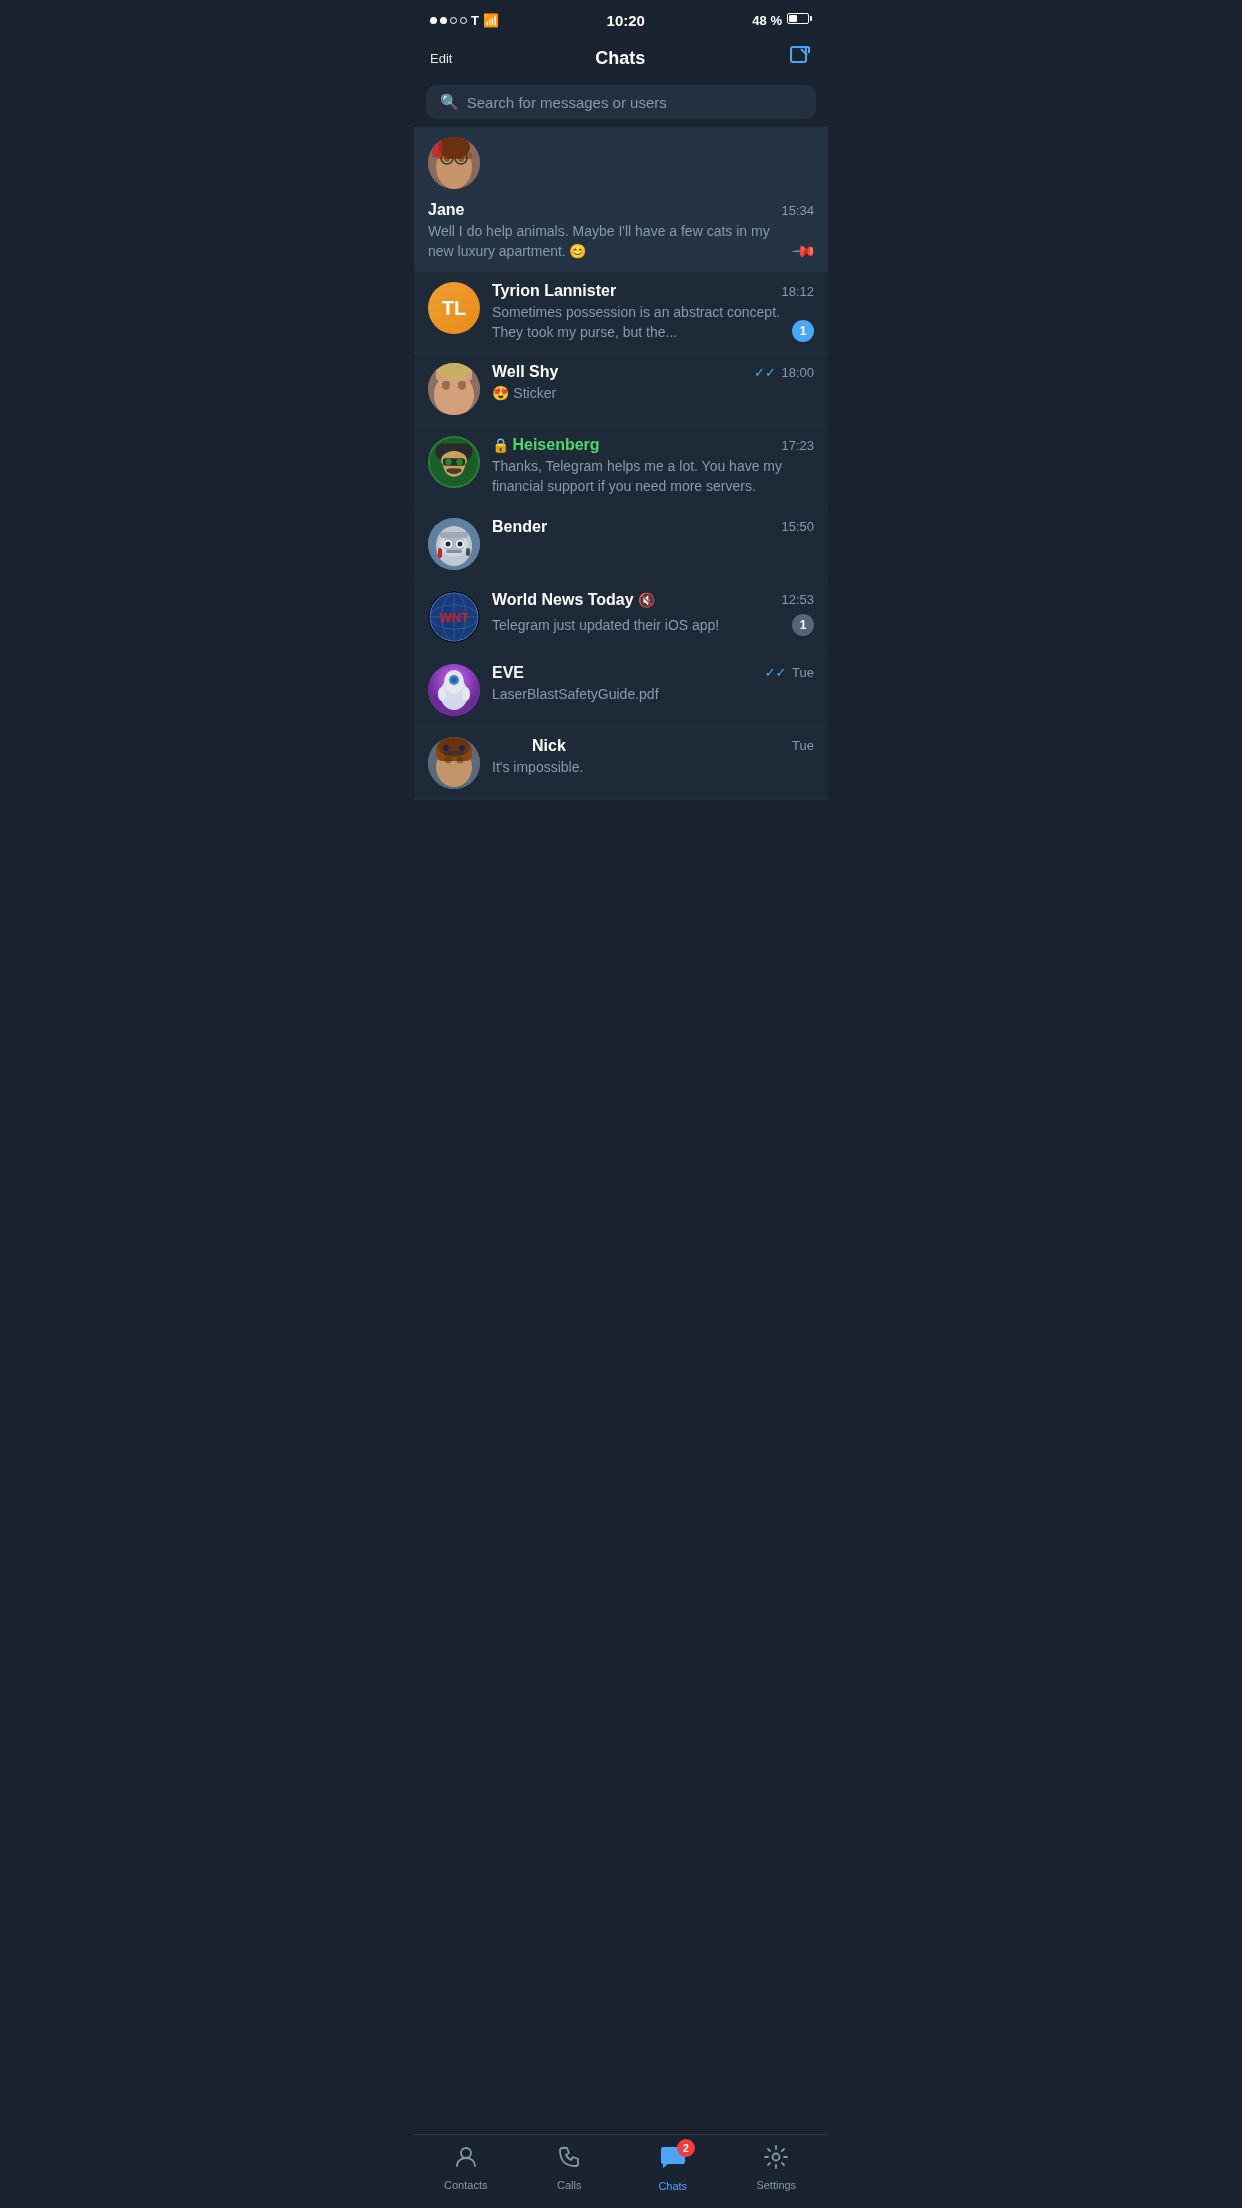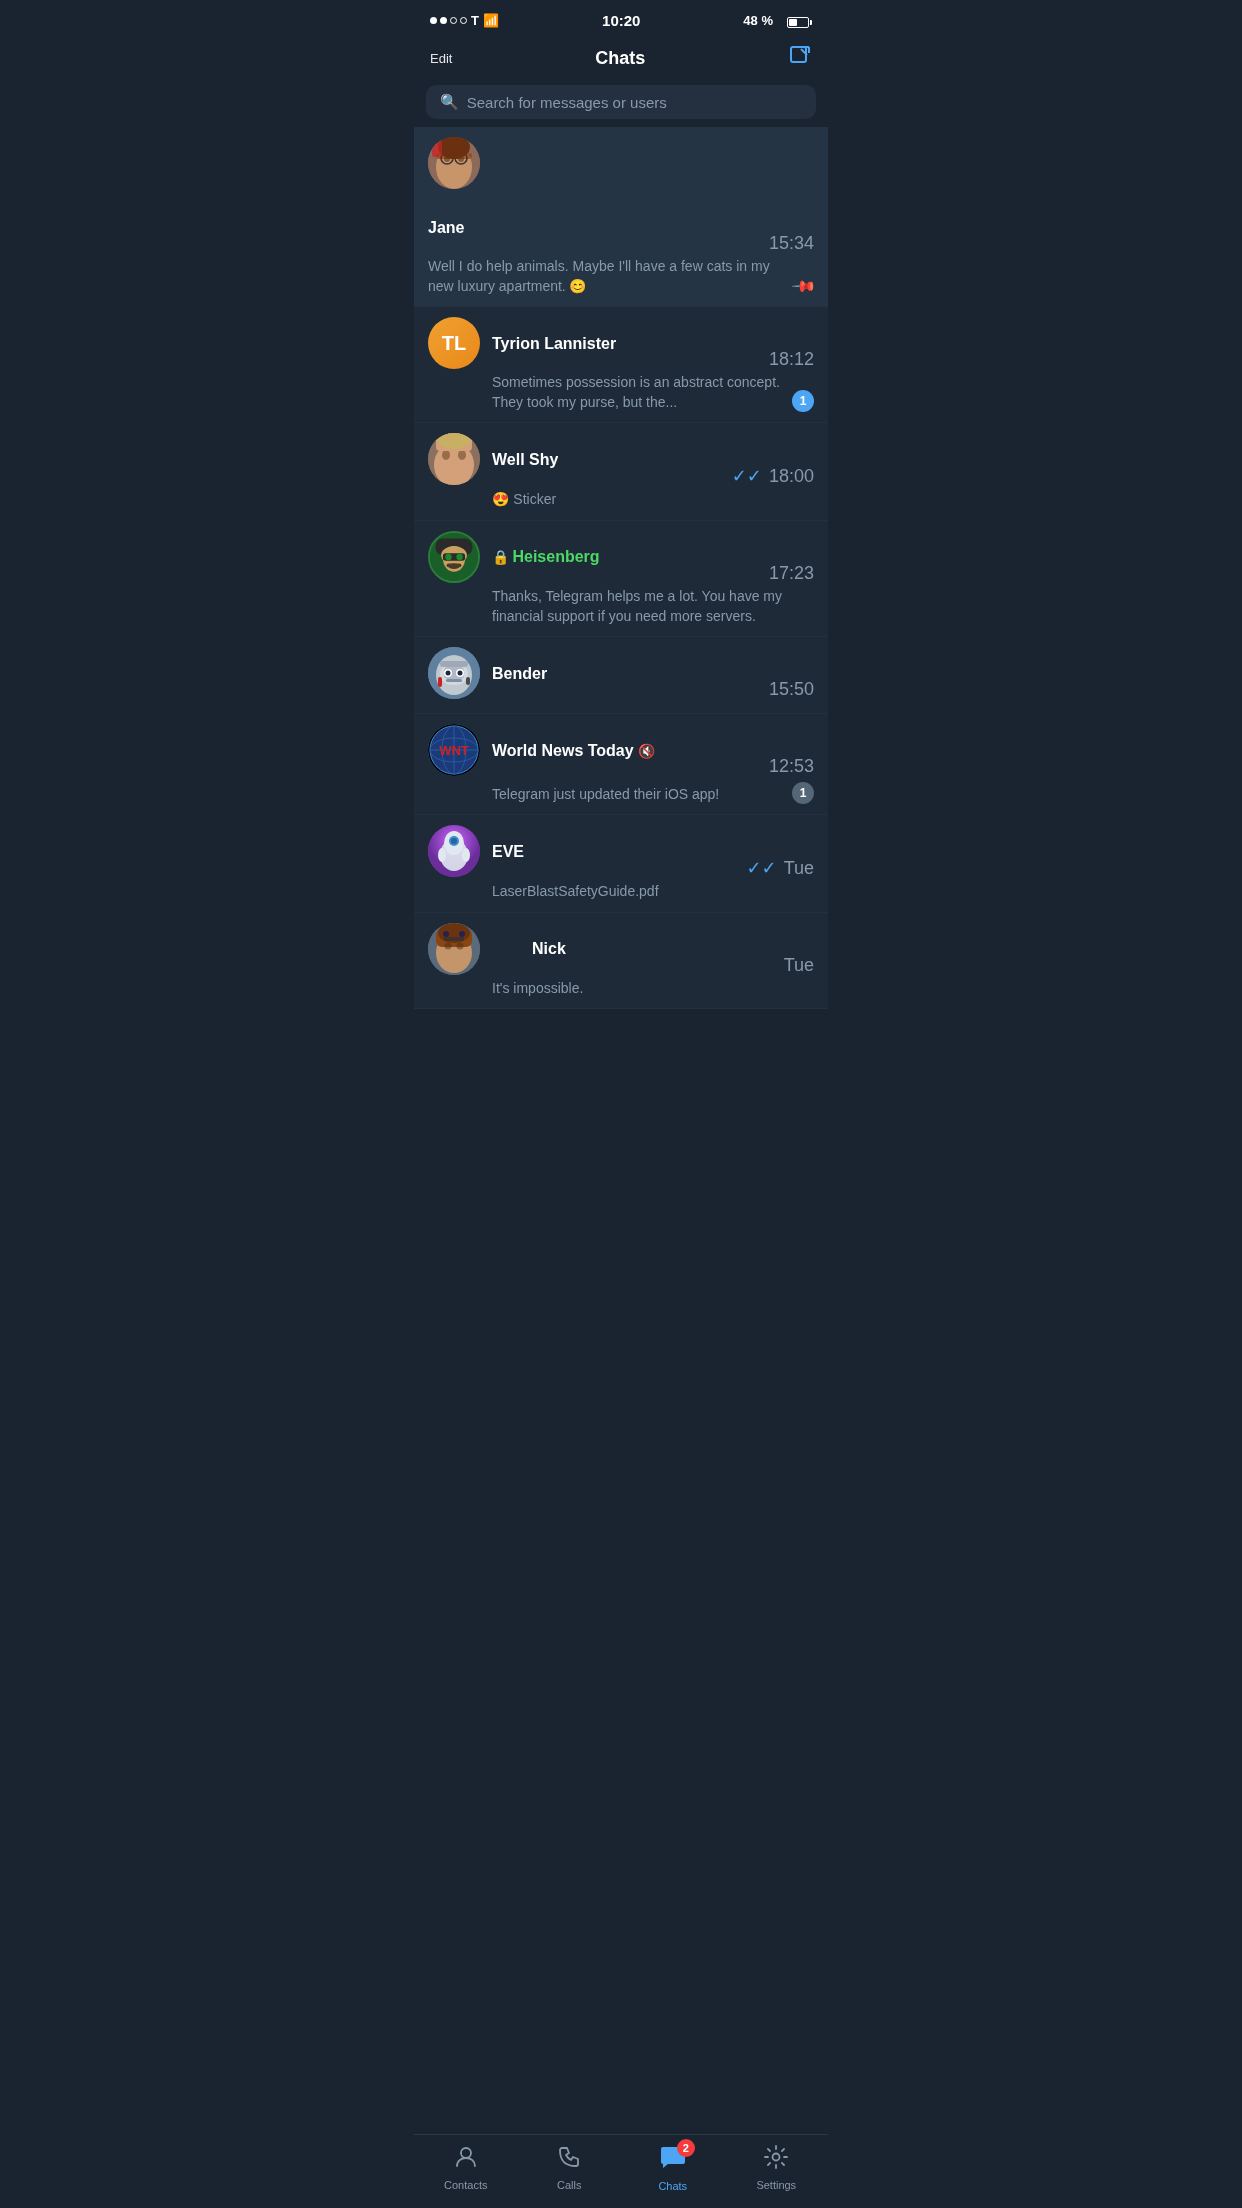--- a/index.html
+++ b/index.html
@@ -34,21 +34,21 @@
       display: flex; gap: 3px; align-items: center;
     }
     .dot {
       width: 7px; height: 7px; border-radius: 50%; background: #fff;
     }
     .dot.empty { background: transparent; border: 1.5px solid #fff; }
     .status-center {
       font-size: 15px; font-weight: 600;
     }
     .status-right {
-      display: flex; align-items: flex-end; gap: 14px; font-size: 13px; font-weight: 600;
+      display: flex; align-items: flex-start; gap: 5px; font-size: 13px; font-weight: 600;
     }
     .battery-icon {
       display: flex; align-items: center;
     }
     .battery-body {
       width: 22px; height: 11px; border: 1.5px solid #fff; border-radius: 2px; position: relative; display: flex; align-items: center; padding: 1px;
     }
     .battery-fill {
       width: 45%; height: 100%; background: #fff; border-radius: 1px;
     }
@@ -117,21 +117,21 @@
 
     .chat-content { flex: 1; min-width: 0; }
     .chat-header {
       display: flex; justify-content: space-between; align-items: center; margin-bottom: 3px;
     }
     .chat-name {
       font-size: 16px; font-weight: 600; color: #fff; white-space: nowrap; overflow: hidden; text-overflow: ellipsis;
     }
     .chat-name.green { color: #4cd964; }
     .chat-time {
-      font-size: 18px; color: #8899aa; flex-shrink: 0; margin-left: 8px; margin-top: 32px;
+      font-size: 13px; color: #8899aa; flex-shrink: 0; margin-left: 8px;
     }
     .chat-meta {
       display: flex; align-items: flex-end; justify-content: space-between;
     }
     .chat-preview {
       font-size: 14px; color: #8899aa; line-height: 1.4;
       display: -webkit-box; -webkit-line-clamp: 2; -webkit-box-orient: vertical; overflow: hidden;
       flex: 1; min-width: 0;
     }
 

